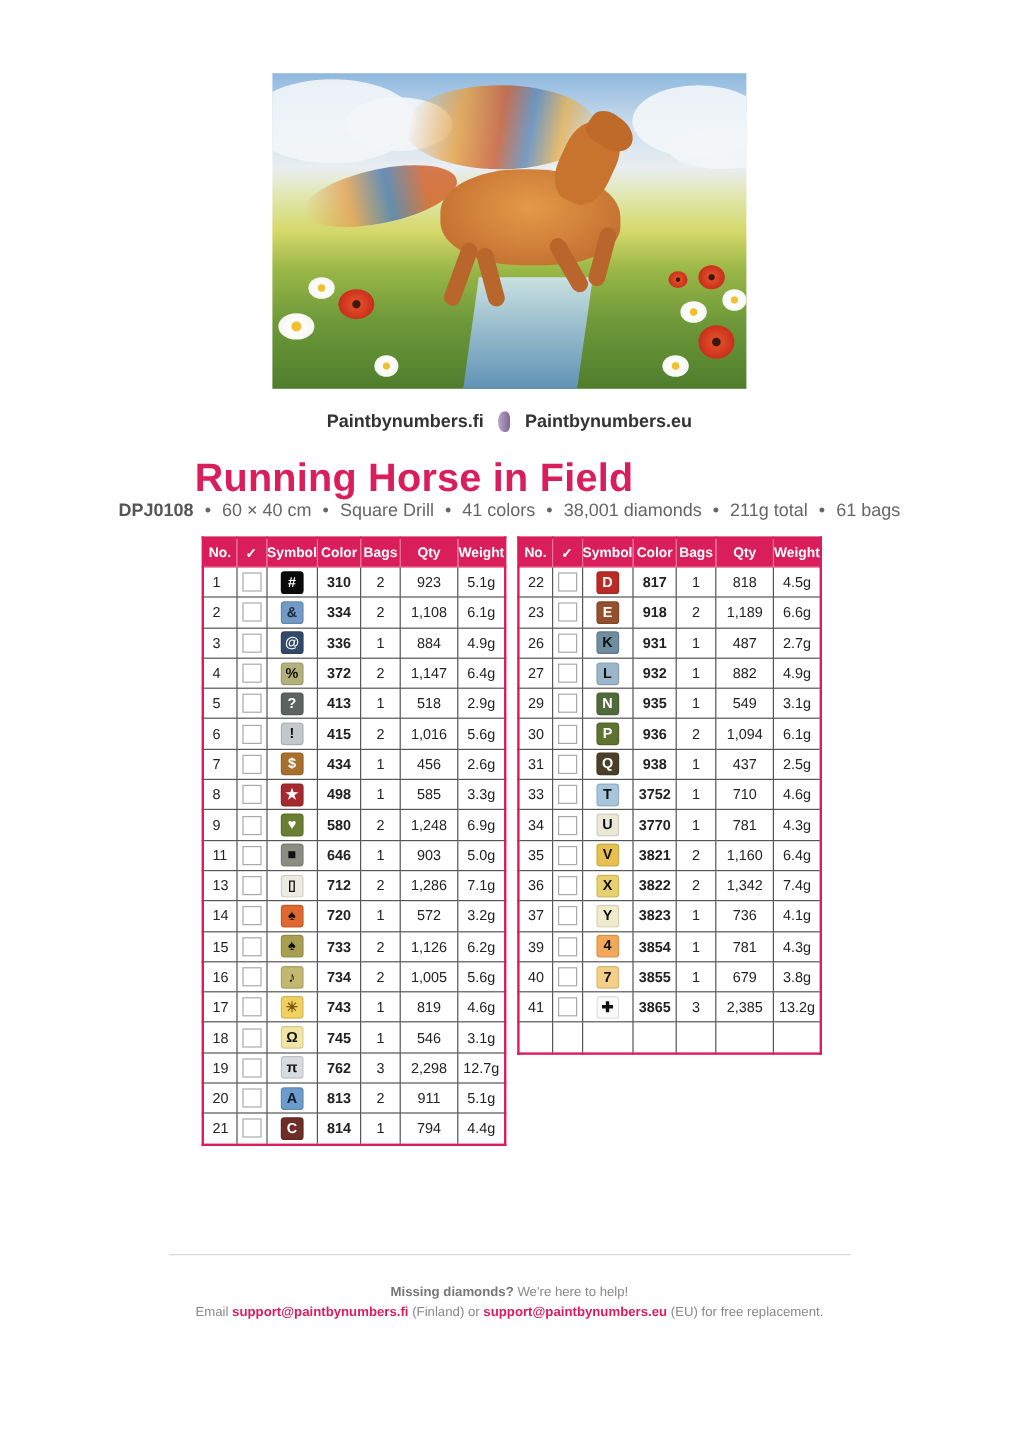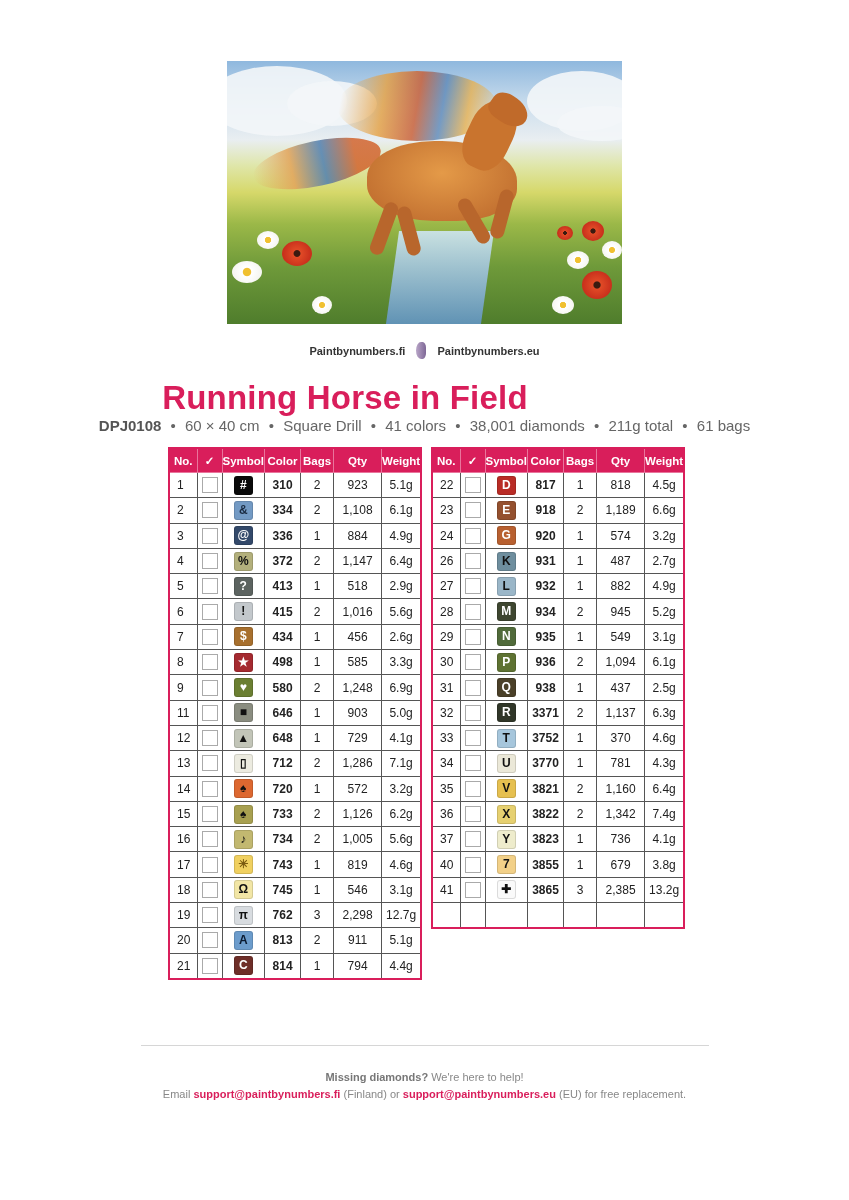--- a/index.html
+++ b/index.html
@@ -10,21 +10,21 @@
   .hero .stream { position:absolute; left:165px; top:170px; width:95px; height:100px; background:linear-gradient(180deg,#cfe6f2,#5a8fc0); transform:skewX(-8deg); opacity:.9; }
   .hero .horse-body { position:absolute; left:140px; top:80px; width:150px; height:80px; background:radial-gradient(ellipse at 50% 40%, #e49a48, #b9652a); border-radius:45% 50% 40% 45%; }
   .hero .horse-neck { position:absolute; left:240px; top:40px; width:45px; height:70px; background:#c9742e; transform:rotate(25deg); border-radius:40%; }
   .hero .horse-head { position:absolute; left:262px; top:35px; width:40px; height:28px; background:#c06a2a; border-radius:40% 50% 50% 30%; transform:rotate(35deg); }
   .hero .mane { position:absolute; left:110px; top:10px; width:160px; height:70px; background:linear-gradient(100deg, transparent 5%, #e6a040 30%, #c85a30 50%, #5c88b8 65%, #e6b050 80%, transparent); border-radius:50%; opacity:.8; }
   .hero .tail { position:absolute; left:25px; top:80px; width:130px; height:45px; background:linear-gradient(90deg, transparent, #e2a35a 30%, #4f7fb0 55%, #d2642e 80%); border-radius:50%; transform:rotate(-12deg); opacity:.85; }
   .hero .leg { position:absolute; background:#b8662c; border-radius:8px; }
   .hero .poppy { position:absolute; background:radial-gradient(circle, #3a1a10 15%, #e04a26 20%, #c9301c 70%); border-radius:50%; }
   .hero .daisy { position:absolute; background:radial-gradient(circle, #f0c030 20%, #ffffff 25%, #f6f6f2 70%); border-radius:50%; }
 
-  .brand { position:absolute; top:342px; left:0; width:849px; text-align:center; font-size:11px; font-weight:bold; color:#333; }
+  .brand { position:absolute; top:342px; left:0; width:849px; text-align:center; font-size:15px; font-weight:bold; color:#333; }
   .brand span { display:inline-block; vertical-align:middle; }
   .brand .mark { width:10px; height:17px; margin:0 8px; background:linear-gradient(90deg,#b9a6c8,#7e6796); border-radius:60% 40% 40% 60%; }
 
   .title { position:absolute; top:379px; left:0; width:690px; text-align:center; font-size:33px; font-weight:bold; color:#d91e5b; letter-spacing:0.2px; }
   .meta { position:absolute; top:417px; left:0; width:849px; text-align:center; font-size:15px; color:#666; }
   .meta .code { font-weight:bold; color:#555; }
   .meta .sep { margin:0 5px; }
 
   table.legend { position:absolute; top:447px; border-collapse:collapse; border:2px solid #d91e5b; font-size:12px; }
   table.legend th { background:#d91e5b; color:#fff; font-weight:bold; height:23px; padding:0; font-size:11.5px; border:1px solid #e9759c; }
@@ -201,29 +201,20 @@
       <tr>
         <td class="no">11</td>
         <td><span class="chk"></span></td>
         <td><span class="sym" style="background: rgb(138, 141, 128); color: rgb(17, 17, 17);">■</span></td>
         <td class="color">646</td>
         <td>1</td>
         <td>903</td>
         <td>5.0g</td>
       </tr>
       <tr>
-        <td class="no">12</td>
-        <td><span class="chk"></span></td>
-        <td><span class="sym" style="background: rgb(194, 197, 184); color: rgb(17, 17, 17);">▲</span></td>
-        <td class="color">648</td>
-        <td>1</td>
-        <td>729</td>
-        <td>4.1g</td>
-      </tr>
-      <tr>
         <td class="no">13</td>
         <td><span class="chk"></span></td>
         <td><span class="sym" style="background: rgb(236, 235, 224); color: rgb(17, 17, 17);">▯</span></td>
         <td class="color">712</td>
         <td>2</td>
         <td>1,286</td>
         <td>7.1g</td>
       </tr>
       <tr>
         <td class="no">14</td>
@@ -334,56 +325,38 @@
       <tr>
         <td class="no">23</td>
         <td><span class="chk"></span></td>
         <td><span class="sym" style="background: rgb(148, 80, 46); color: rgb(255, 255, 255);">E</span></td>
         <td class="color">918</td>
         <td>2</td>
         <td>1,189</td>
         <td>6.6g</td>
       </tr>
       <tr>
-        <td class="no">24</td>
-        <td><span class="chk"></span></td>
-        <td><span class="sym" style="background: rgb(184, 96, 48); color: rgb(255, 255, 255);">G</span></td>
-        <td class="color">920</td>
-        <td>1</td>
-        <td>574</td>
-        <td>3.2g</td>
-      </tr>
-      <tr>
         <td class="no">26</td>
         <td><span class="chk"></span></td>
         <td><span class="sym" style="background: rgb(110, 142, 158); color: rgb(17, 17, 17);">K</span></td>
         <td class="color">931</td>
         <td>1</td>
         <td>487</td>
         <td>2.7g</td>
       </tr>
       <tr>
         <td class="no">27</td>
         <td><span class="chk"></span></td>
         <td><span class="sym" style="background: rgb(154, 182, 200); color: rgb(17, 17, 17);">L</span></td>
         <td class="color">932</td>
         <td>1</td>
         <td>882</td>
         <td>4.9g</td>
       </tr>
       <tr>
-        <td class="no">28</td>
-        <td><span class="chk"></span></td>
-        <td><span class="sym" style="background: rgb(62, 70, 48); color: rgb(255, 255, 255);">M</span></td>
-        <td class="color">934</td>
-        <td>2</td>
-        <td>945</td>
-        <td>5.2g</td>
-      </tr>
-      <tr>
         <td class="no">29</td>
         <td><span class="chk"></span></td>
         <td><span class="sym" style="background: rgb(80, 106, 58); color: rgb(255, 255, 255);">N</span></td>
         <td class="color">935</td>
         <td>1</td>
         <td>549</td>
         <td>3.1g</td>
       </tr>
       <tr>
         <td class="no">30</td>
@@ -397,35 +370,26 @@
       <tr>
         <td class="no">31</td>
         <td><span class="chk"></span></td>
         <td><span class="sym" style="background: rgb(74, 64, 40); color: rgb(255, 255, 255);">Q</span></td>
         <td class="color">938</td>
         <td>1</td>
         <td>437</td>
         <td>2.5g</td>
       </tr>
       <tr>
-        <td class="no">32</td>
-        <td><span class="chk"></span></td>
-        <td><span class="sym" style="background: rgb(48, 54, 40); color: rgb(255, 255, 255);">R</span></td>
-        <td class="color">3371</td>
-        <td>2</td>
-        <td>1,137</td>
-        <td>6.3g</td>
-      </tr>
-      <tr>
         <td class="no">33</td>
         <td><span class="chk"></span></td>
         <td><span class="sym" style="background: rgb(166, 198, 220); color: rgb(17, 17, 17);">T</span></td>
         <td class="color">3752</td>
         <td>1</td>
-        <td>370</td>
+        <td>710</td>
         <td>4.6g</td>
       </tr>
       <tr>
         <td class="no">34</td>
         <td><span class="chk"></span></td>
         <td><span class="sym" style="background: rgb(235, 232, 216); color: rgb(17, 17, 17);">U</span></td>
         <td class="color">3770</td>
         <td>1</td>
         <td>781</td>
         <td>4.3g</td>
@@ -449,20 +413,29 @@
         <td>7.4g</td>
       </tr>
       <tr>
         <td class="no">37</td>
         <td><span class="chk"></span></td>
         <td><span class="sym" style="background: rgb(238, 236, 204); color: rgb(17, 17, 17);">Y</span></td>
         <td class="color">3823</td>
         <td>1</td>
         <td>736</td>
         <td>4.1g</td>
+      </tr>
+      <tr>
+        <td class="no">39</td>
+        <td><span class="chk"></span></td>
+        <td><span class="sym" style="background: rgb(240, 168, 90); color: rgb(17, 17, 17);">4</span></td>
+        <td class="color">3854</td>
+        <td>1</td>
+        <td>781</td>
+        <td>4.3g</td>
       </tr>
       <tr>
         <td class="no">40</td>
         <td><span class="chk"></span></td>
         <td><span class="sym" style="background: rgb(242, 208, 136); color: rgb(17, 17, 17);">7</span></td>
         <td class="color">3855</td>
         <td>1</td>
         <td>679</td>
         <td>3.8g</td>
       </tr>

